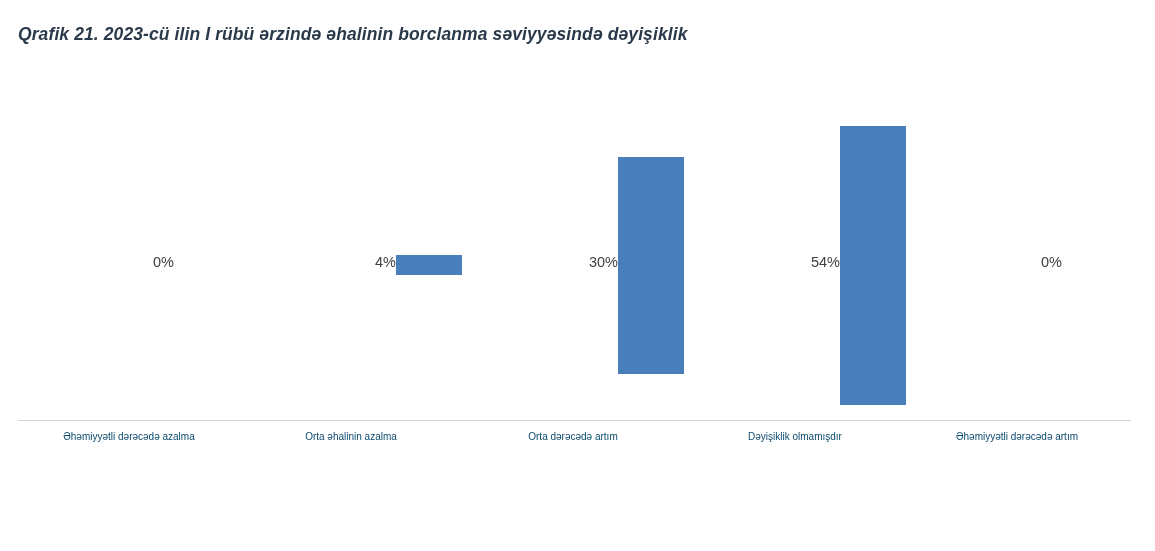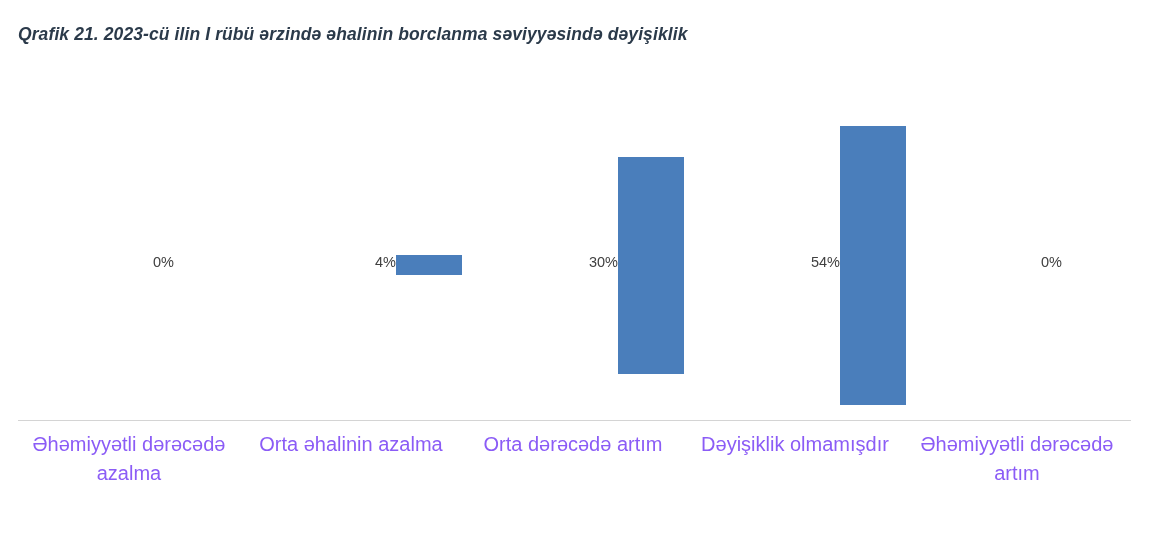--- a/index.html
+++ b/index.html
@@ -78,22 +78,22 @@
   .x-labels {
     position: absolute;
     left: 18px;
     top: 430px;
     width: 1110px;
     display: flex;
   }
   .x-label {
     flex: 1 1 0;
     text-align: center;
-    font-size: 20px;
-    color: #8b5cf6;
+    font-size: 10px;
+    color: #0c4a6e;
     line-height: 1.45;
     padding: 0 4px;
     box-sizing: border-box;
   }
 </style>
 </head>
 <body>
 
 <div class="page">
 

